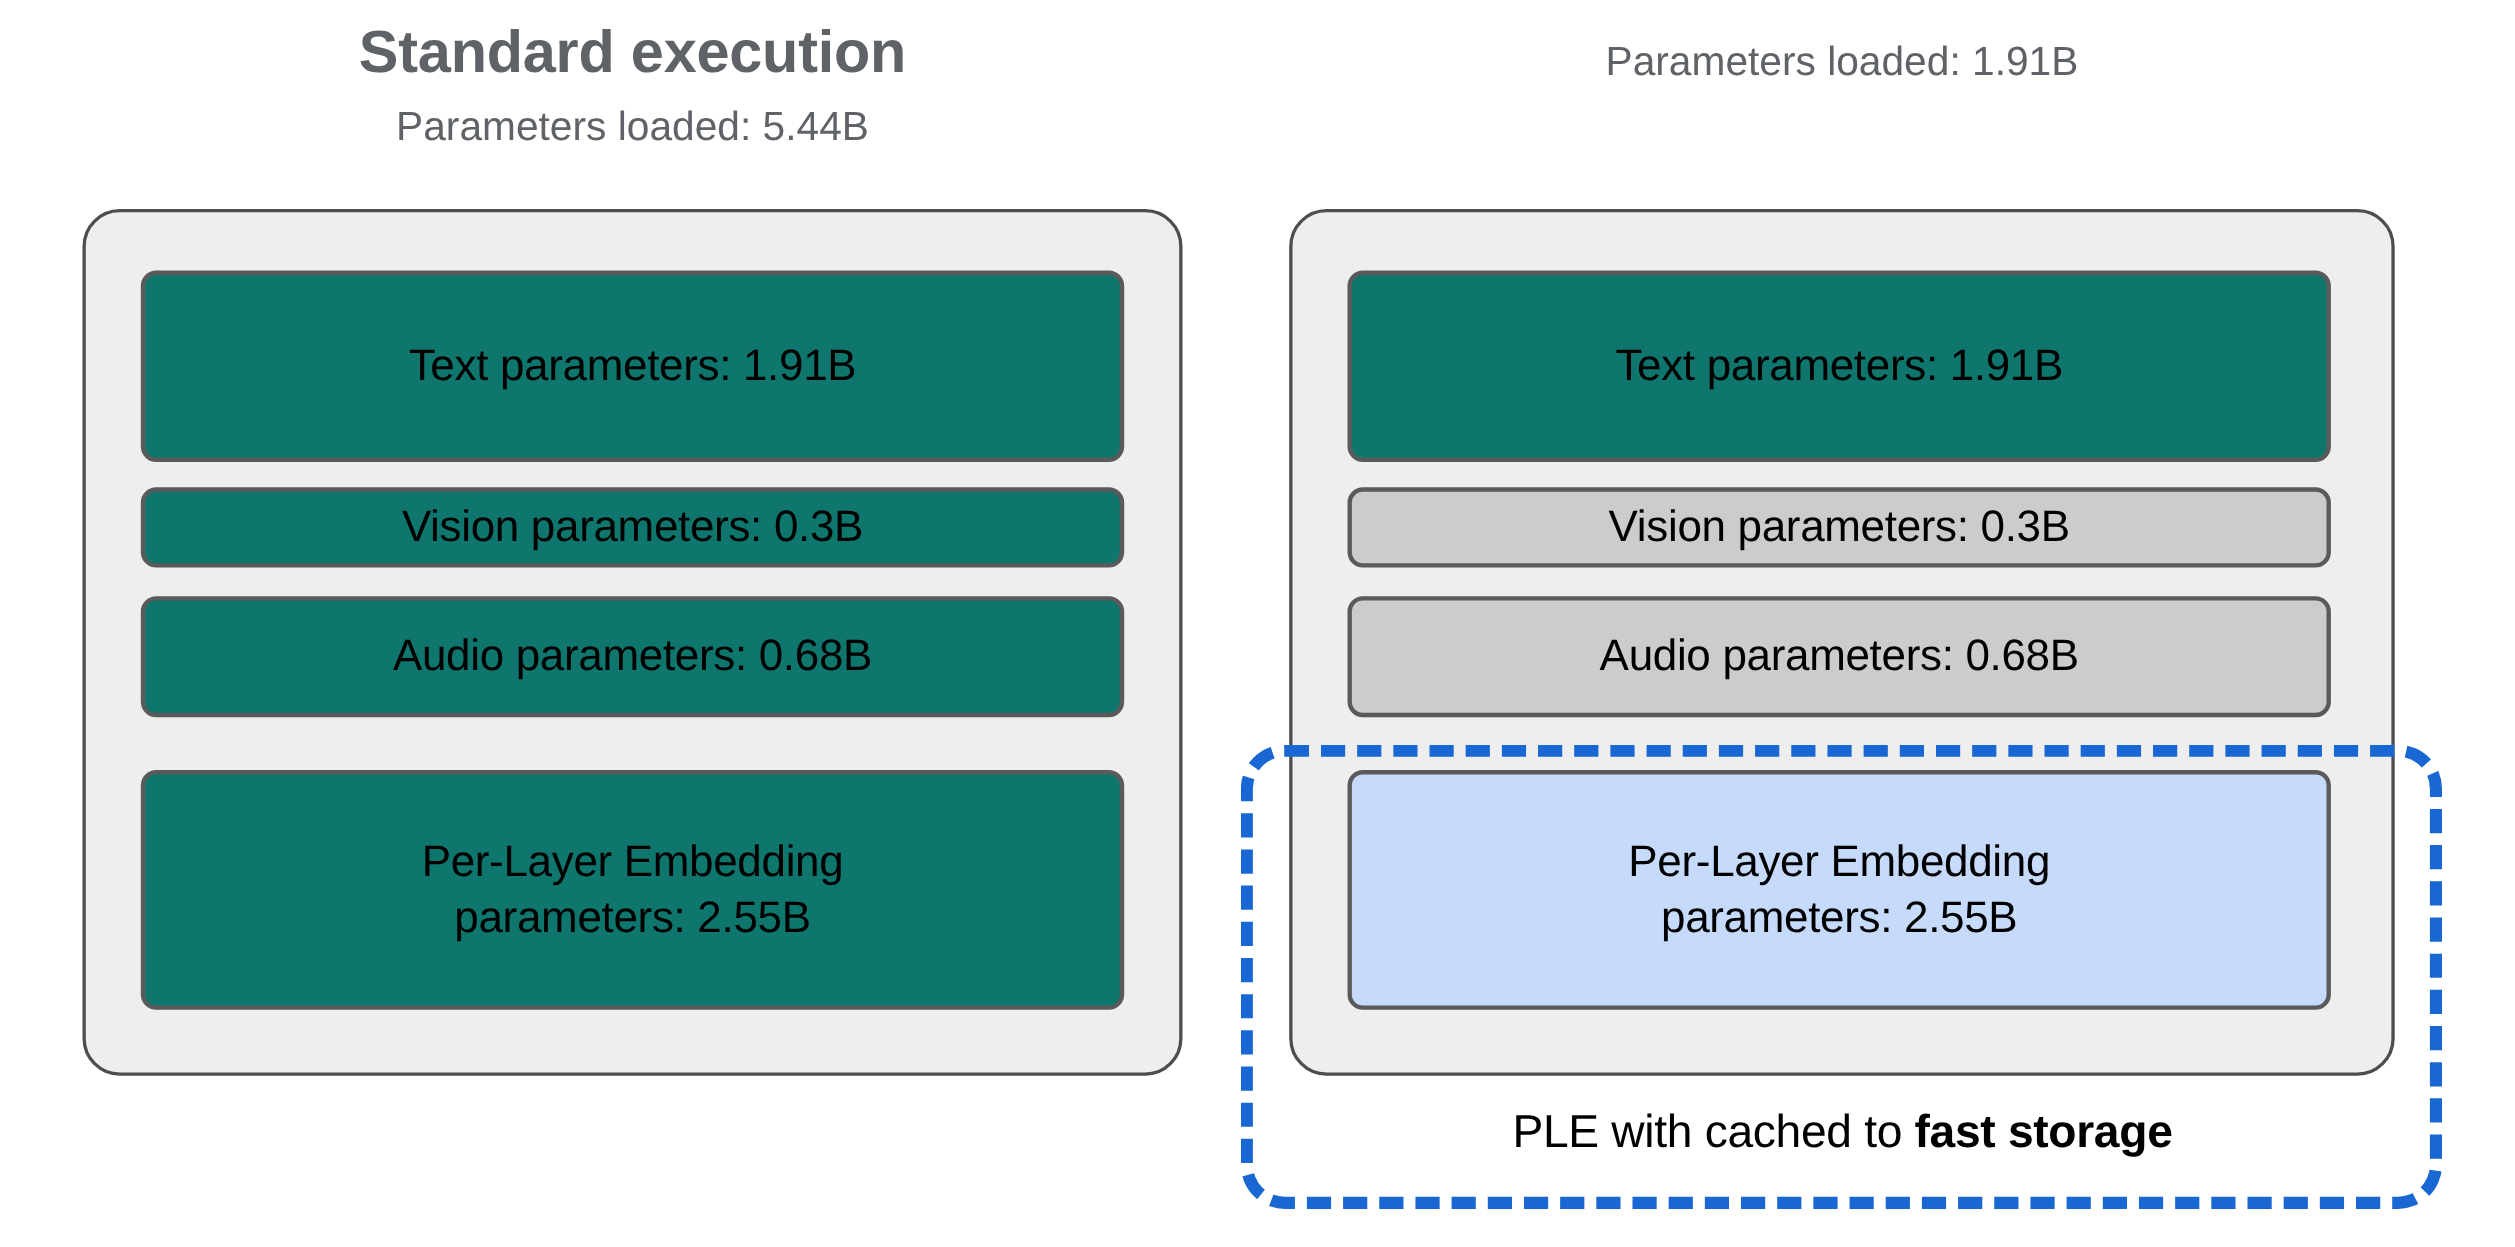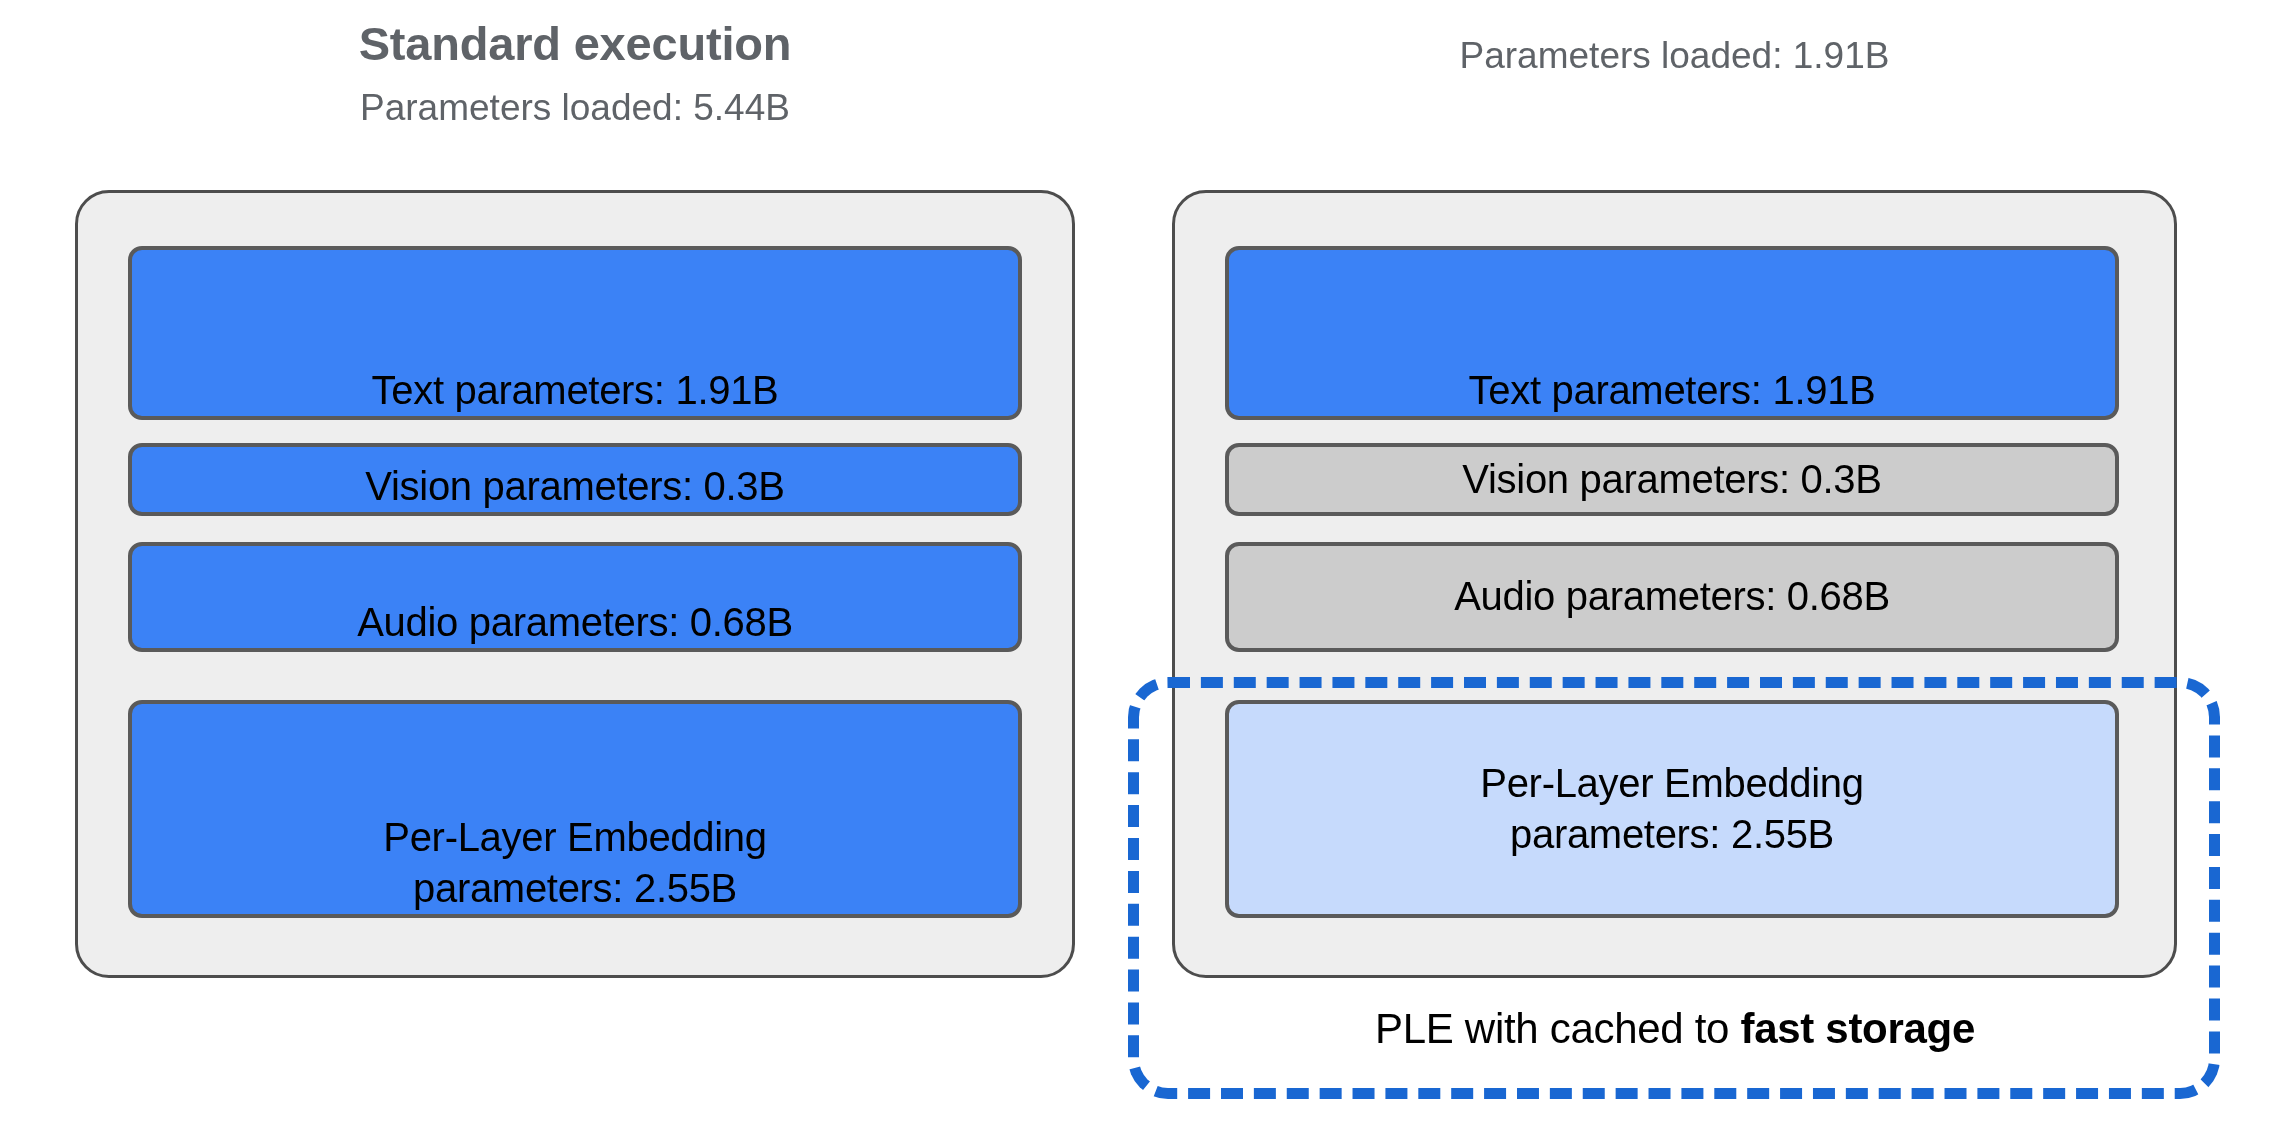--- a/index.html
+++ b/index.html
@@ -20,21 +20,21 @@
     inset: 0;
   }
 
   
   .col-head {
     position: absolute;
     text-align: center;
     color: #5f6368;
   }
   .col-title {
-    font-size: 47px;
+    font-size: 54px;
     font-weight: bold;
     letter-spacing: -0.2px;
     line-height: 1.1;
     white-space: nowrap;
   }
   .col-sub {
     font-size: 37px;
     font-weight: normal;
     line-height: 1.1;
     margin-top: 18px;
@@ -64,21 +64,21 @@
     border-radius: 14px;
     display: flex;
     align-items: center;
     justify-content: center;
     text-align: center;
     color: #000000;
     font-size: 40px;
     line-height: 1.28;
     letter-spacing: -0.3px;
   }
-  .block.active  { background: #3b82f6; align-items: flex-end; }
+  .block.active  { background: #0f766e; }
   .block.skipped { background: #cccccc; }
   .block.cached  { background: #c6dafc; }
 
   
   #blk-l-text   { left: 128px;  top: 246px; width: 894px; height: 174px; }
   #blk-l-vision { left: 128px;  top: 443px; width: 894px; height: 73px;  }
   #blk-l-audio  { left: 128px;  top: 542px; width: 894px; height: 110px; }
   #blk-l-ple    { left: 128px;  top: 700px; width: 894px; height: 218px; }
 
   

